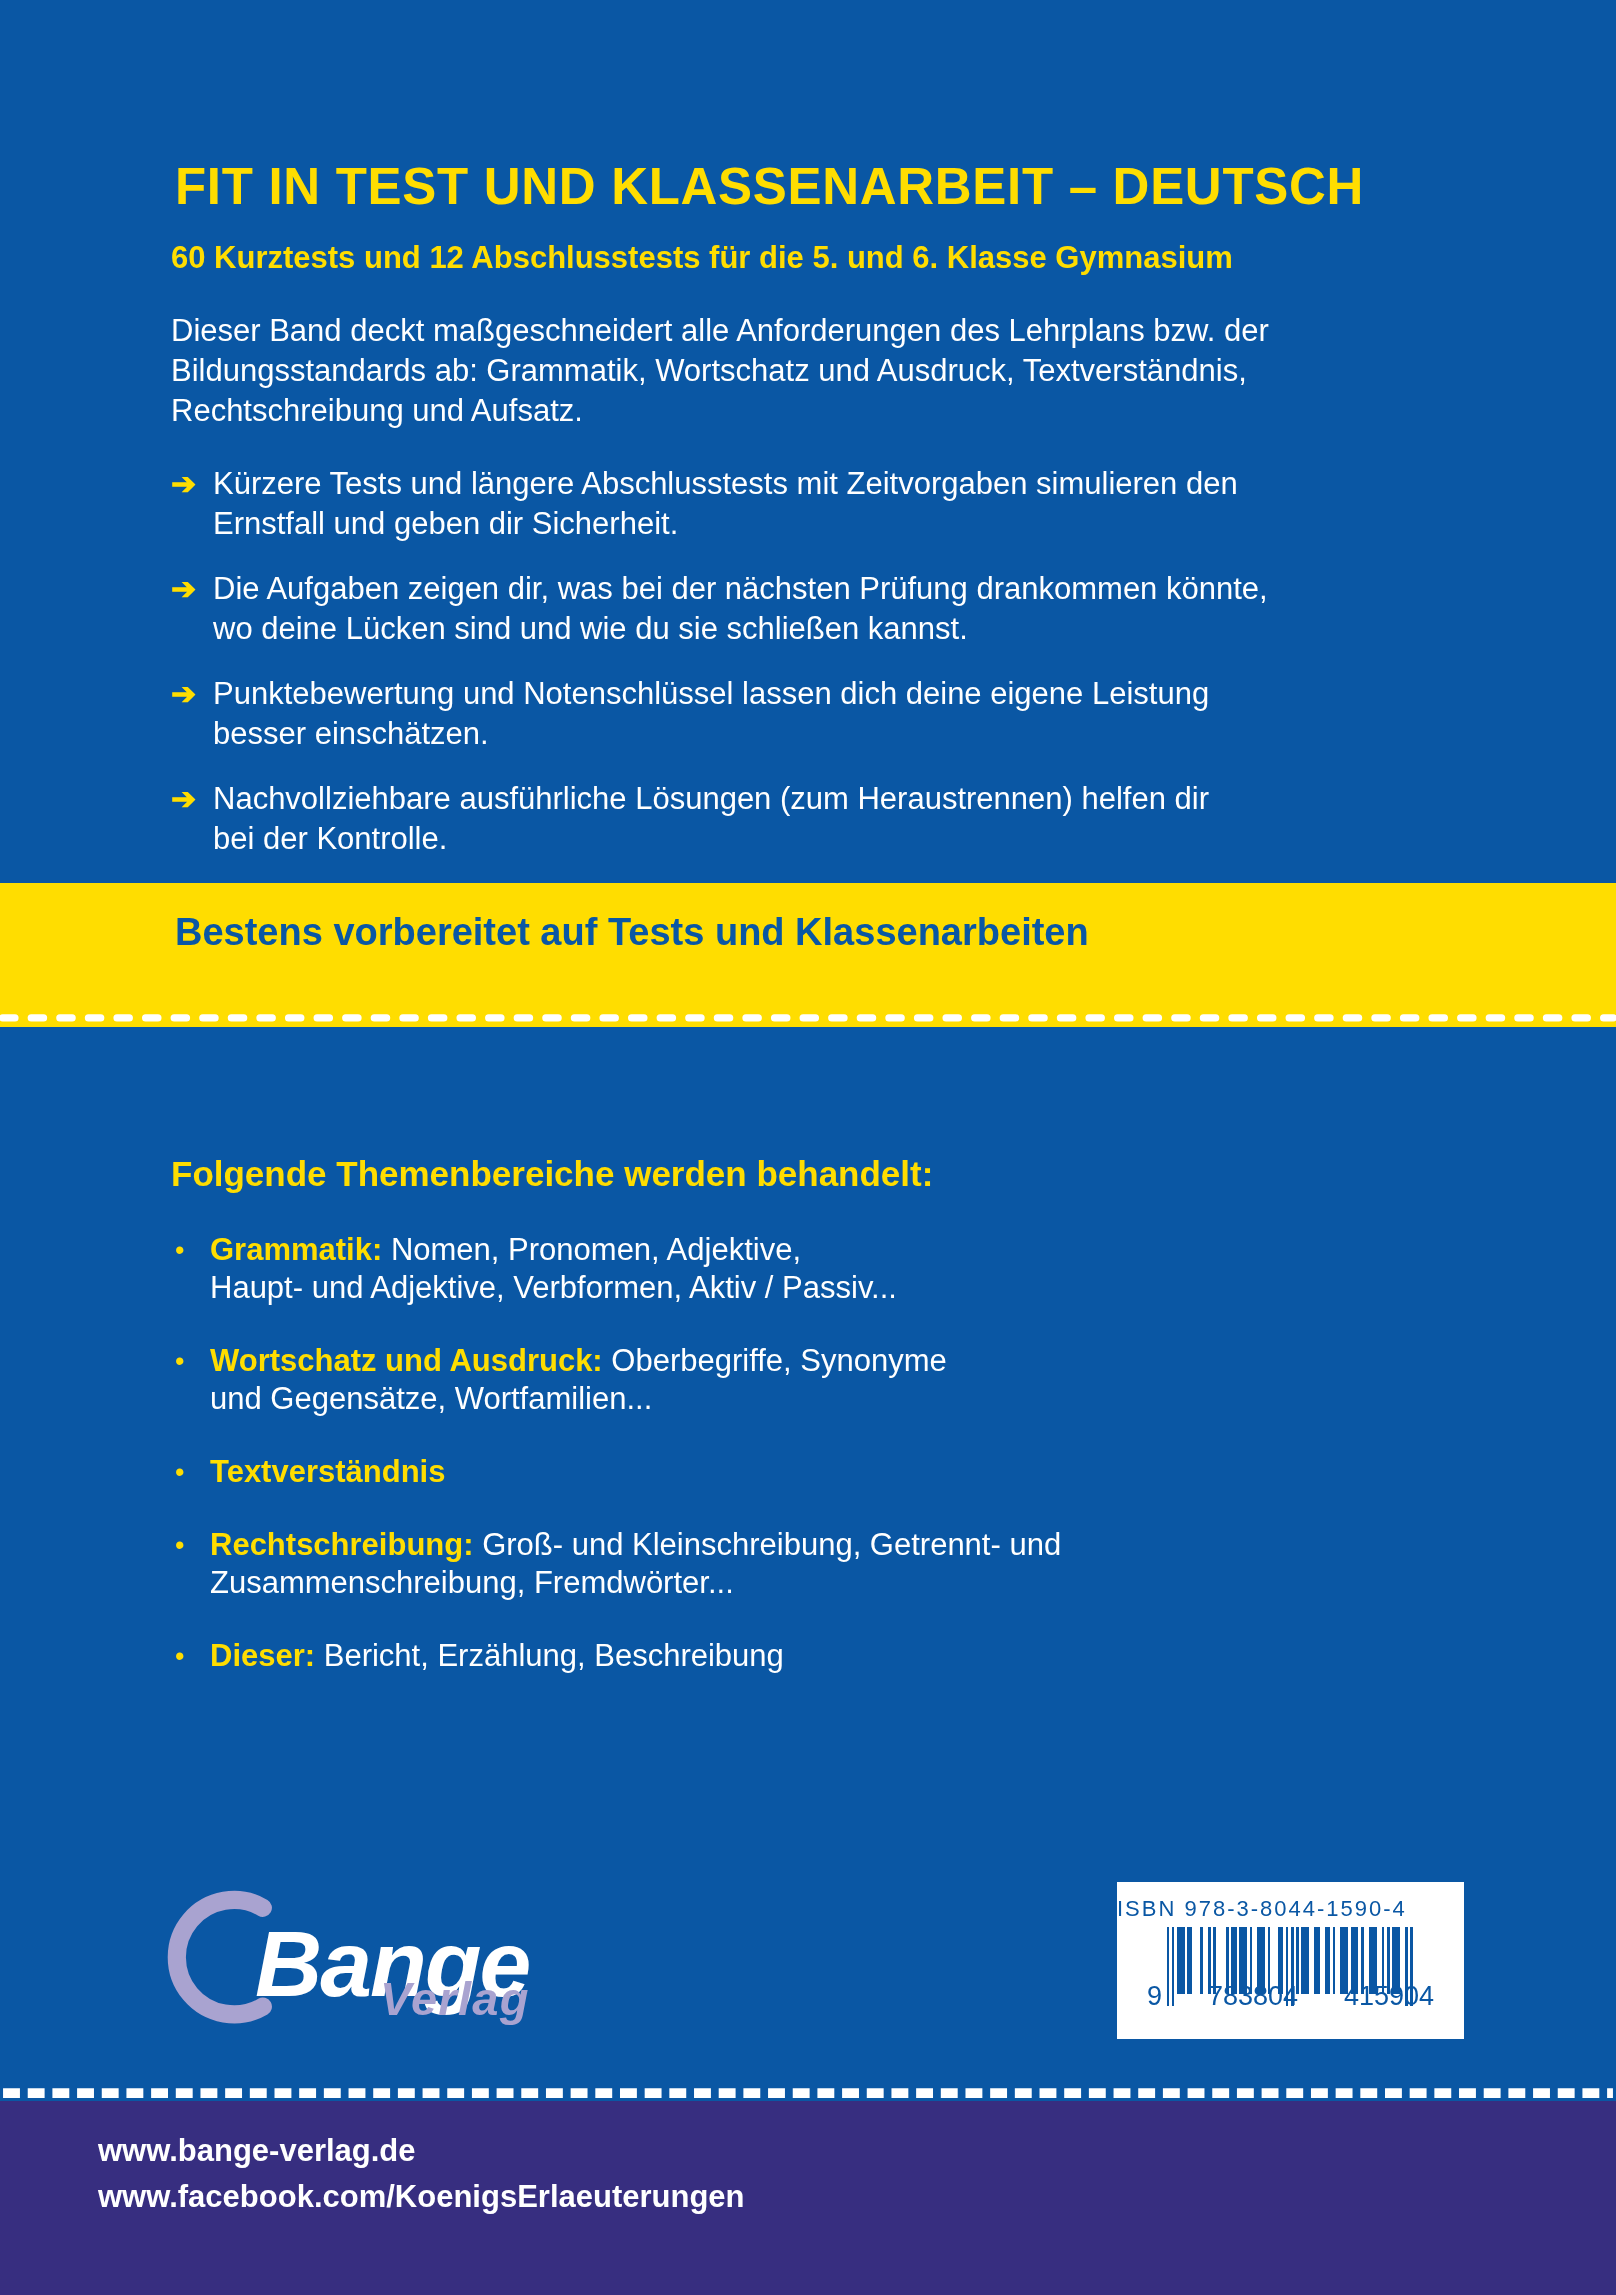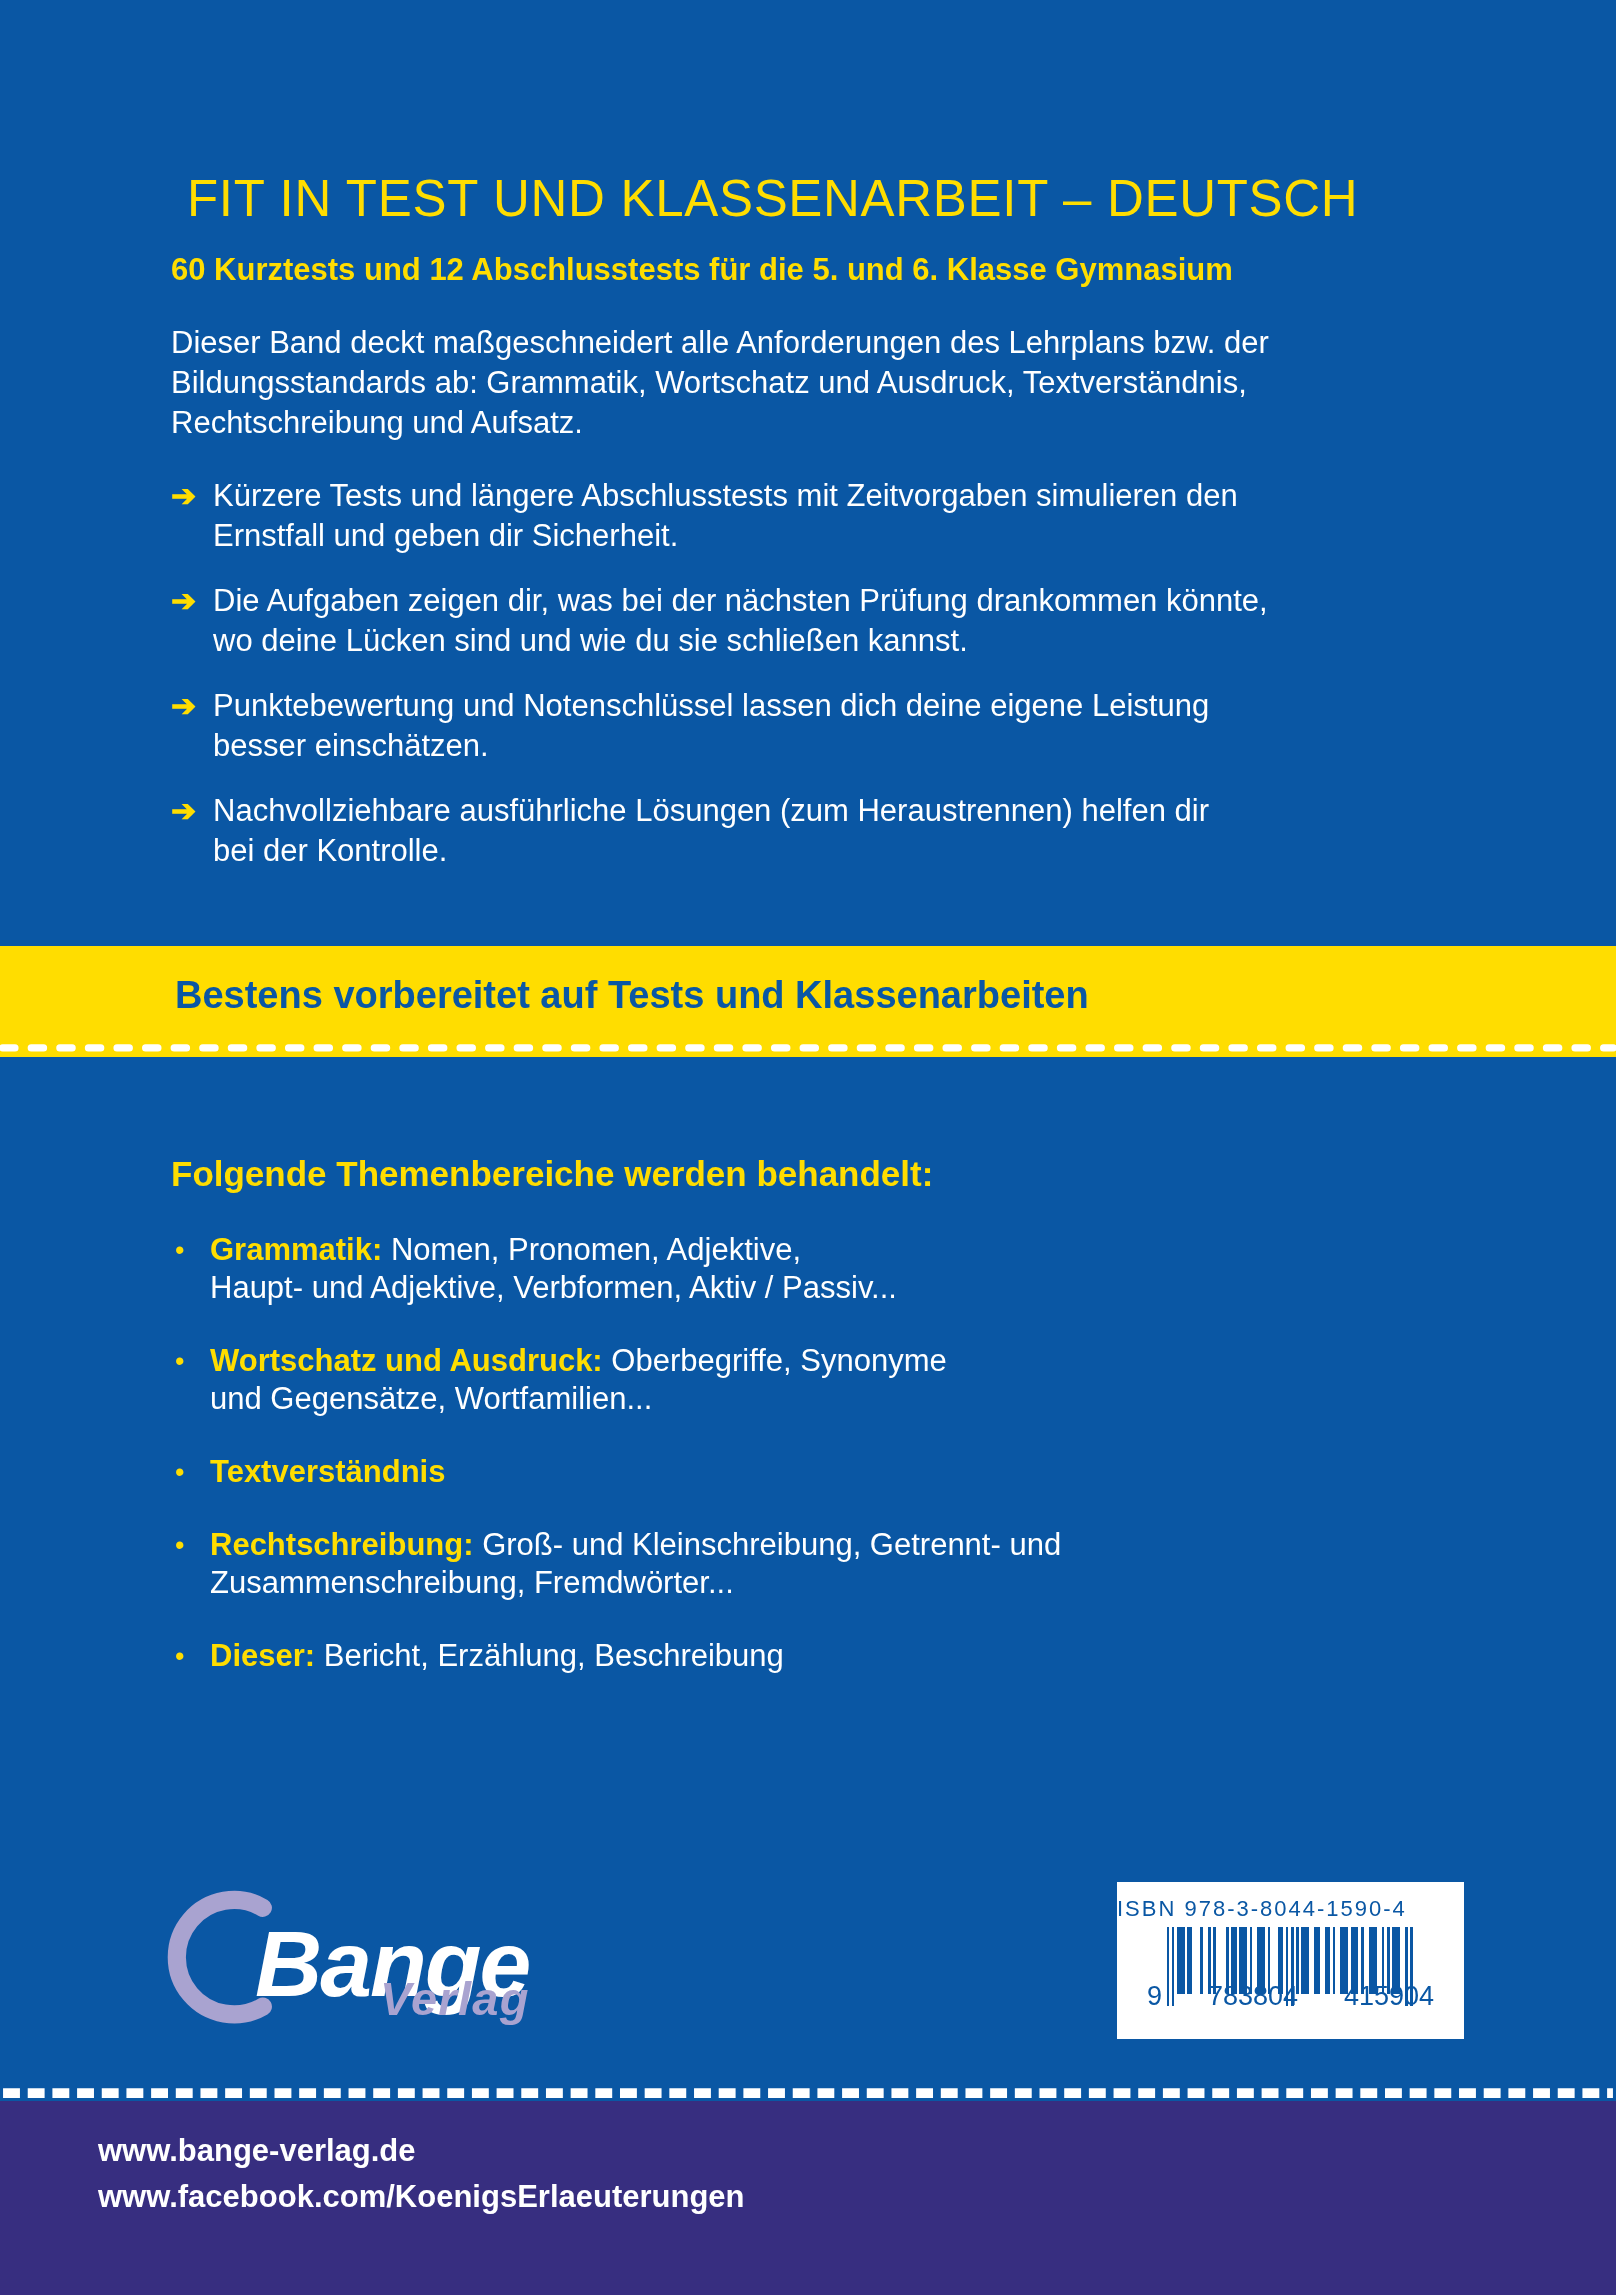--- a/index.html
+++ b/index.html
@@ -13,23 +13,23 @@
   .page{
     position:relative;
     width:1616px;height:2295px;
     background:var(--blue);
     overflow:hidden;
     font-family:"Liberation Sans", sans-serif;
   }
   
   .top{position:absolute;left:171px;top:155px;right:150px;}
   .title{
-    margin:16px;
+    margin:4px;
     color:var(--yellow);
-    font-size:51px;font-weight:400;
+    font-size:51px;font-weight:700;
     letter-spacing:0.7px;line-height:1.08;
     white-space:nowrap;
   }
   .subtitle{
     margin:26px 0 0 0;
     color:var(--yellow);
     font-size:31px;font-weight:700;line-height:1.15;
     white-space:nowrap;
   }
   .intro{
@@ -45,21 +45,21 @@
     font-size:31px;line-height:40px;
   }
   .arrow{
     flex:0 0 42px;width:42px;
     color:var(--yellow);
     font-size:30px;line-height:40px;font-weight:700;
   }
   .ftext{margin:0;}
   
   .banner{
-    position:absolute;left:0;right:0;top:946px;height:111px;
+    position:absolute;left:0;right:0;top:883px;height:144px;
     background:var(--yellow);
   }
   .banner-text{
     position:absolute;left:175px;top:30px;
     color:var(--blue);
     font-size:38px;font-weight:700;line-height:1;
     white-space:nowrap;
   }
   .banner .dash-svg{position:absolute;left:0;bottom:5.2px;width:100%;height:7.8px;display:block;}
   

